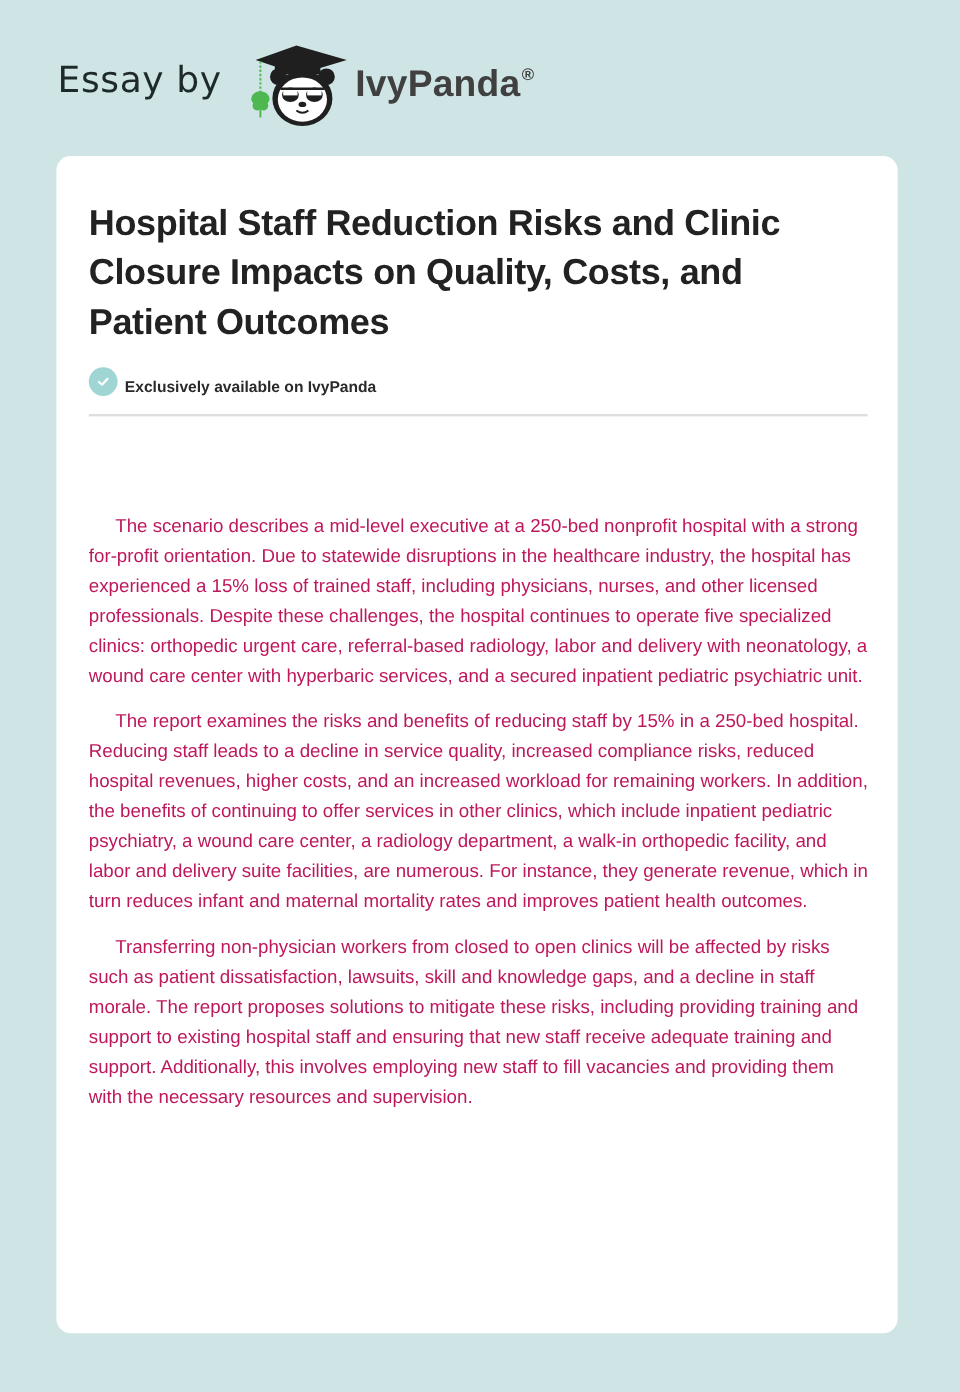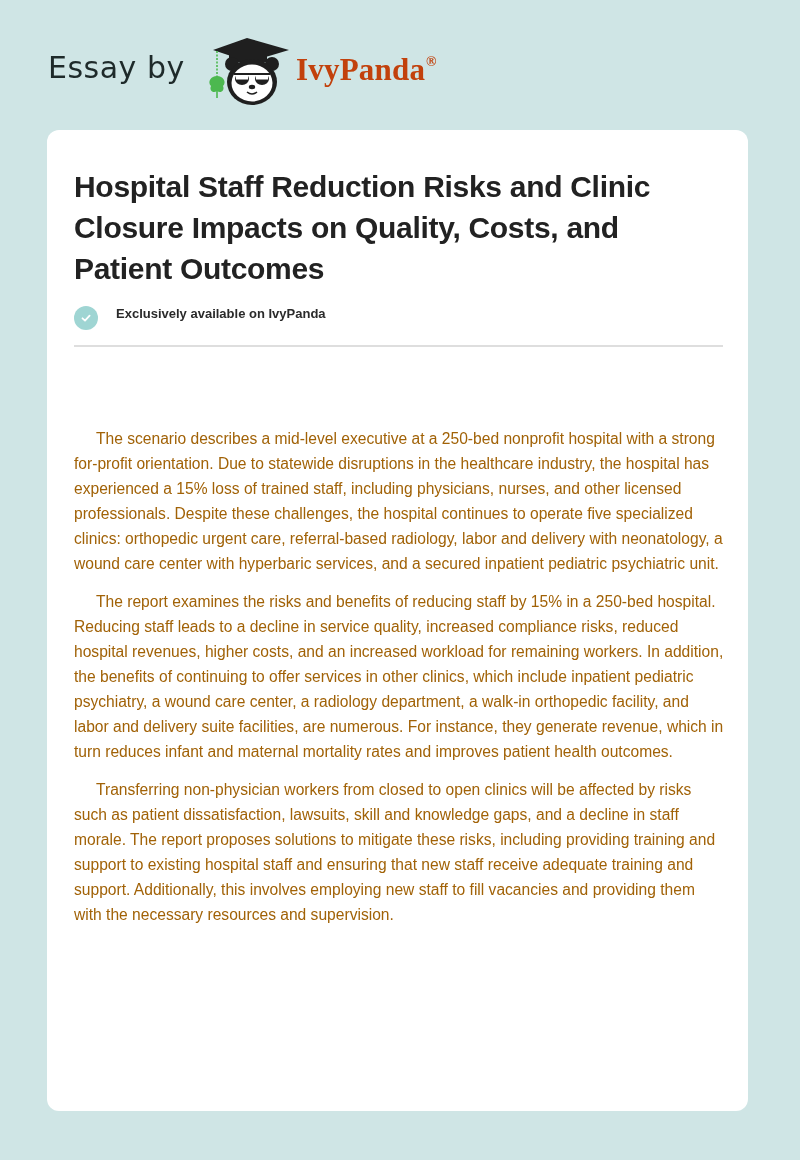--- a/index.html
+++ b/index.html
@@ -35,24 +35,24 @@
       position: absolute;
       left: 203px;
       top: 36px;
       width: 92px;
       height: 72px;
     }
     .brand {
       position: absolute;
       left: 296px;
       top: 52px;
-      font-family: Liberation Serif, serif;
+      font-family: Liberation Sans, sans-serif;
       font-weight: bold;
       font-size: 31px;
-      color: #c2410c;
+      color: #404040;
       letter-spacing: 0.2px;
     }
     .brand sup {
       font-size: 14px;
       vertical-align: top;
       position: relative;
       top: 2px;
       margin-left: 1px;
     }
     .card {
@@ -75,22 +75,21 @@
       font-weight: bold;
       color: #222222;
       letter-spacing: -0.3px;
     }
     .exclusive {
       position: absolute;
       left: 27px;
       top: 176px;
       height: 24px;
       display: flex;
-      align-items: flex-start;
-      gap: 12px;
+      align-items: flex-end;
     }
     .check-badge {
       width: 24px;
       height: 24px;
       border-radius: 50%;
       background: #9fd5d3;
       display: flex;
       align-items: center;
       justify-content: center;
       margin-right: 6px;
@@ -121,21 +120,21 @@
     .body-text {
       position: absolute;
       left: 27px;
       top: 296px;
       width: 652px;
     }
     .body-text p {
       margin: 0 0 13px 0;
       font-size: 15.6px;
       line-height: 25px;
-      color: #a16207;
+      color: #be185d;
       text-indent: 22px;
     }
   </style>
 </head>
 <body>
 
 <div class="header">
   <span class="essay-by">Essay by</span>
   <div class="logo-icon">
     <svg width="92" height="72" viewBox="0 0 92 72">

